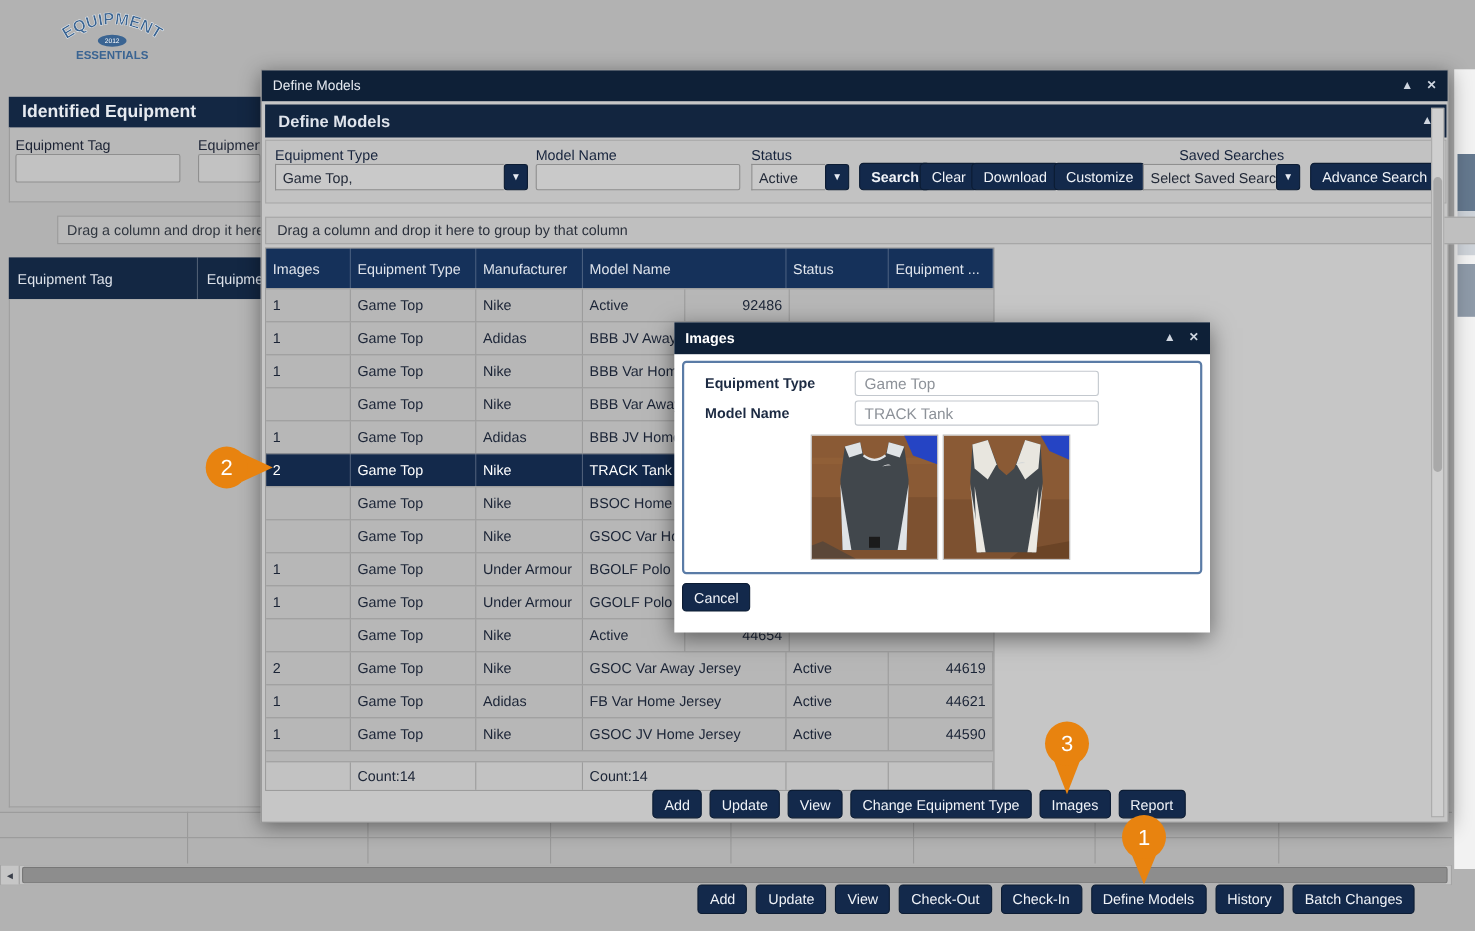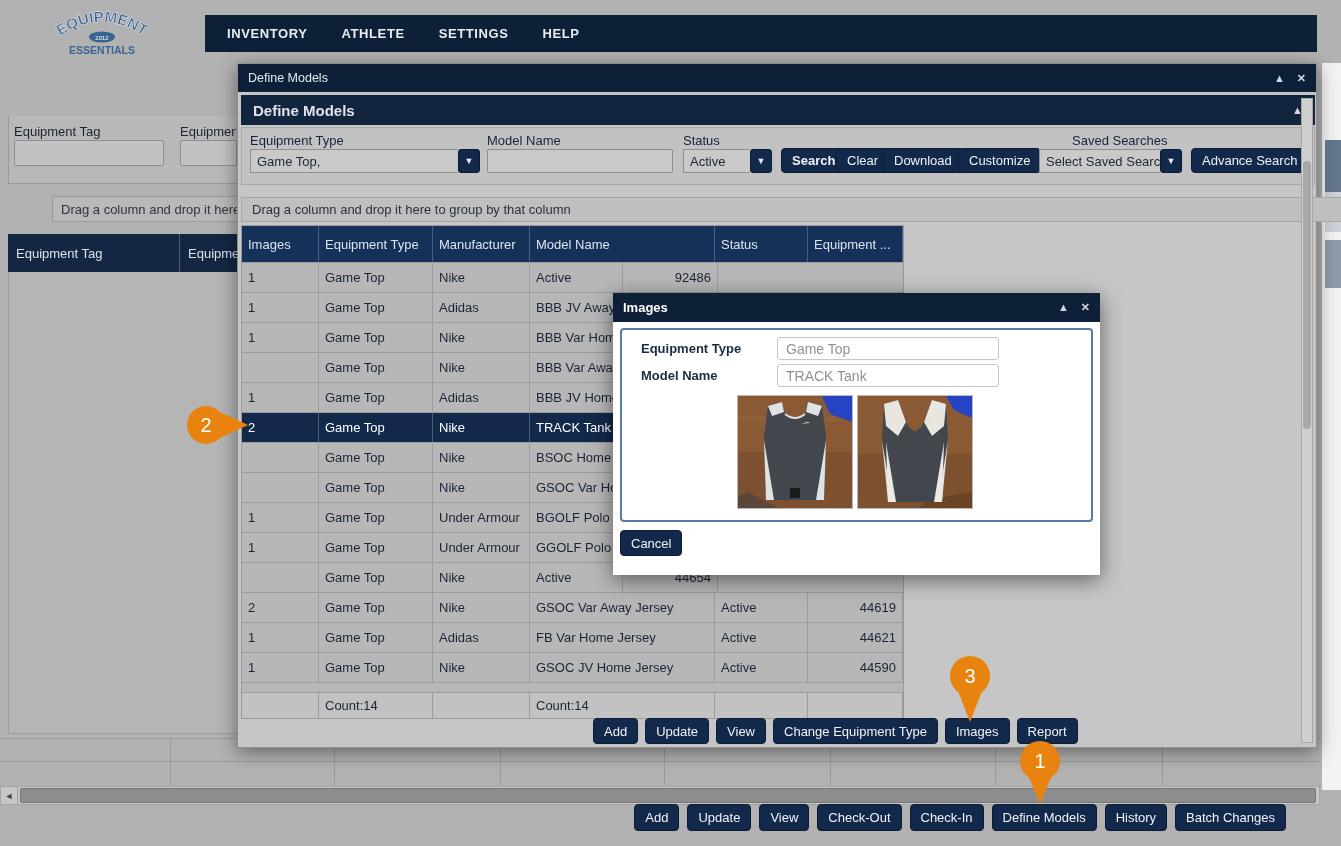--- a/index.html
+++ b/index.html
@@ -142,27 +142,22 @@
         </defs>
       <text font-size="15" font-weight="bold" fill="#3a6492" stroke="#ffffff" stroke-width="0.4">
         <textPath href="#arc" startOffset="50%" text-anchor="middle">EQUIPMENT</textPath>
       </text>
       <ellipse cx="50" cy="33" rx="13" ry="5.5" fill="#3a6492"></ellipse>
       <text x="50" y="35.5" font-size="6" fill="#ffffff" text-anchor="middle">2012</text>
       <text x="50" y="50" font-size="10.5" font-weight="bold" fill="#3a6492" text-anchor="middle">ESSENTIALS</text>
     </svg>
   </div>
 
-  <div class="navbar">
-    <span class="nav-item">INVENTORY</span>
-    <span class="nav-item">ATHLETE</span>
-    <span class="nav-item">SETTINGS</span>
-    <span class="nav-item">HELP</span>
-  </div>
-
+
+  <div class="bg-panel-header">Identified Equipment</div>
   <div class="bg-panel-body"></div>
   <div class="bg-label" style="left:14px; top:124px;">Equipment Tag</div>
   <div class="bg-input" style="left:14px; top:140px; width:150px;"></div>
   <div class="bg-label" style="left:180px; top:124px; width:56px; overflow:hidden; white-space:nowrap;">Equipment Type</div>
   <div class="bg-input" style="left:180px; top:140px; width:57px;"></div>
   <div class="bg-groupbar">Drag a column and drop it here</div>
   <div class="bg-thead">
     <div class="bg-th" style="width:172px;">Equipment Tag</div>
     <div class="bg-th" style="width:140px;">Equipment Type</div>
   </div>

